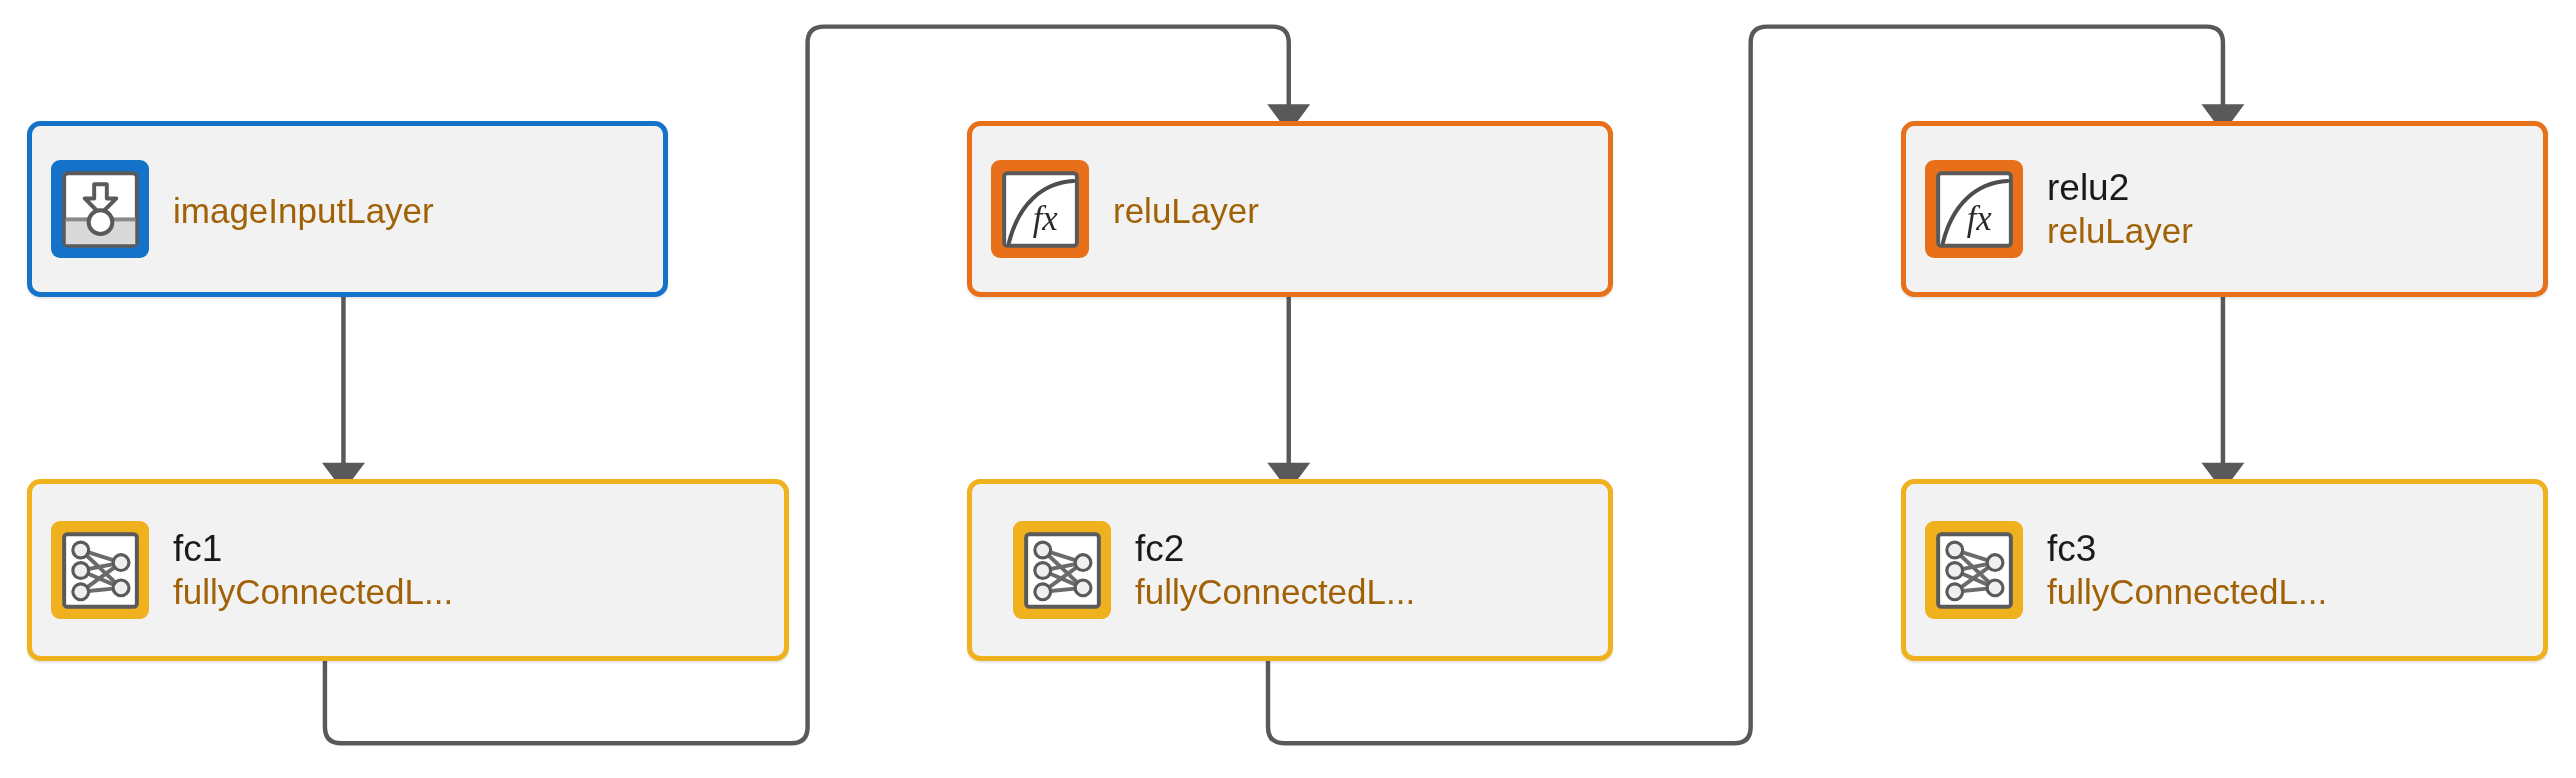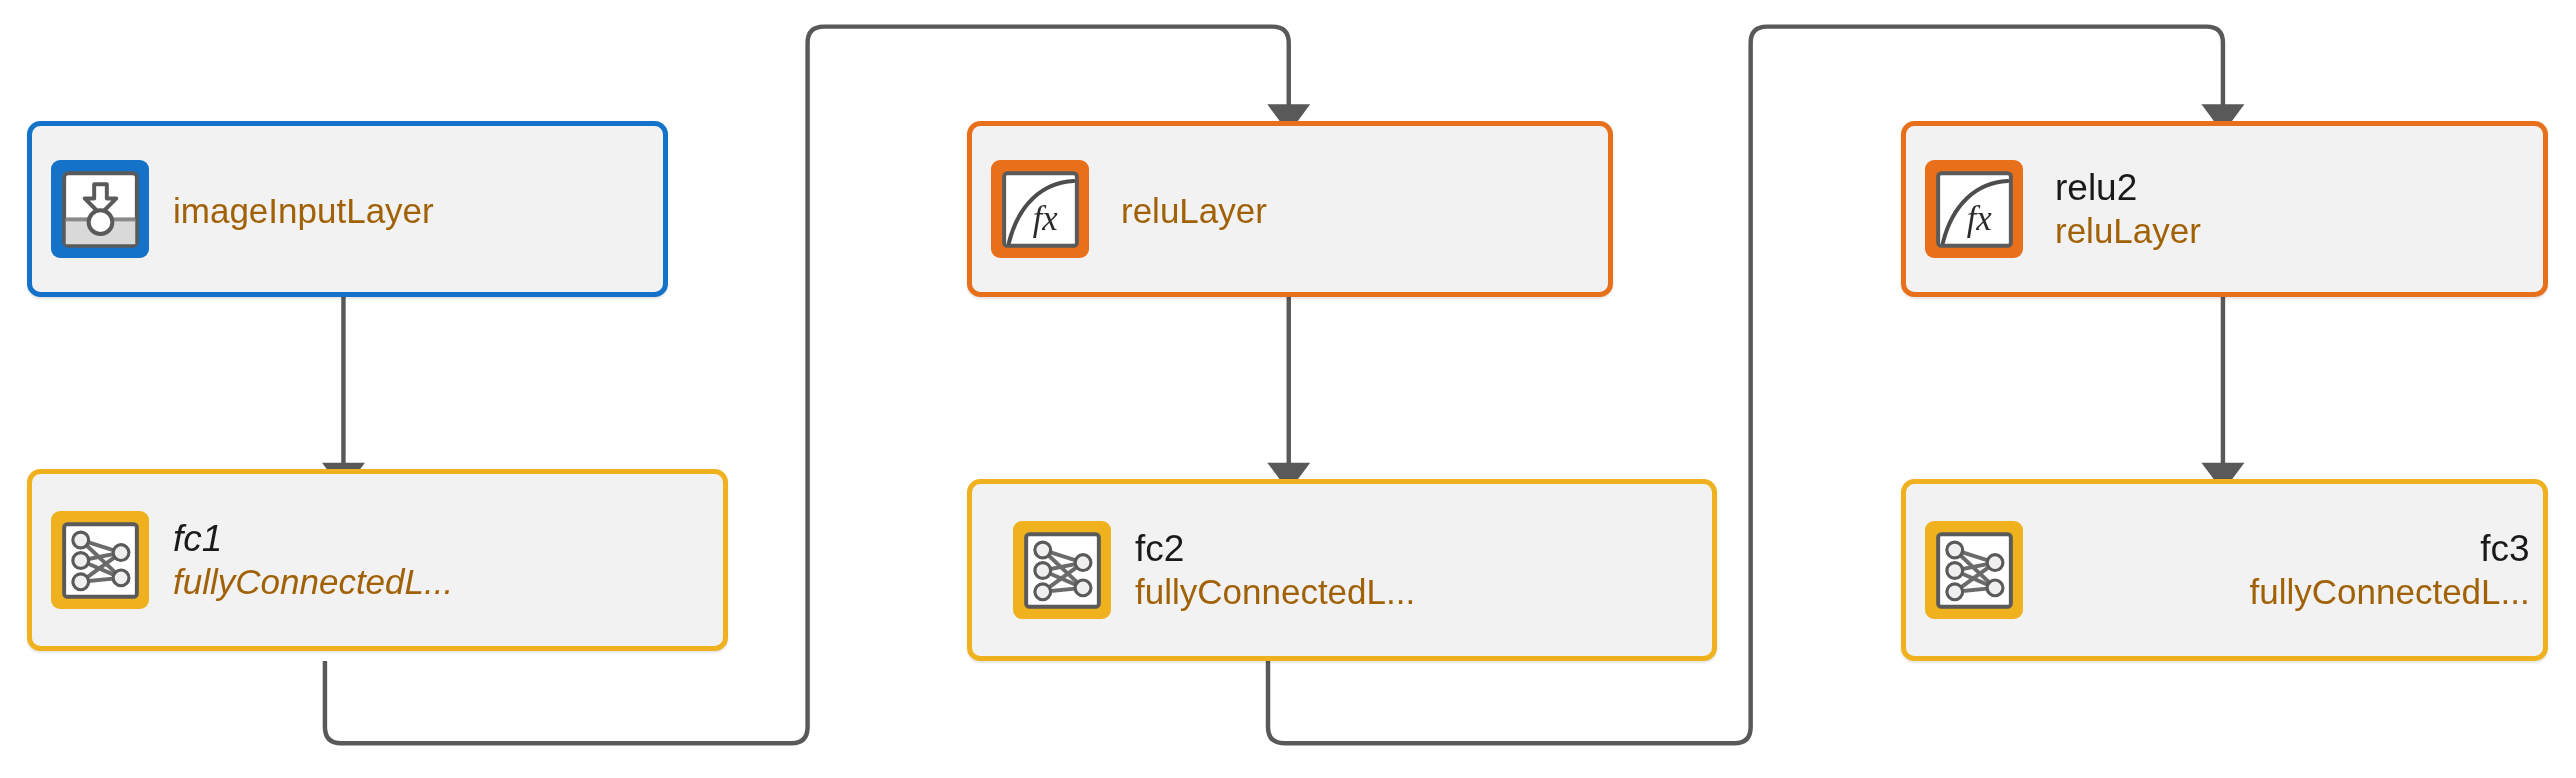--- a/index.html
+++ b/index.html
@@ -29,21 +29,21 @@
     display:flex;
     align-items:center;
     background:#F2F2F2;
     border-radius:13.3px;
     border-style:solid;
     border-width:5.2px;
     padding-left:19px;
     box-shadow:0 1.5px 2.2px rgba(0,0,0,0.10);
   }
   .block.blue  { border-color:#1473C8; }
-  .block.orange{ border-color:#E8701A;gap:8px; }
+  .block.orange{ border-color:#E8701A; }
   .block.amber { border-color:#EFB11E; }
 
   
   .chip{
     flex:0 0 auto;
     width:98px;
     height:98px;
     border-radius:9px;
     display:flex;
     align-items:center;
@@ -138,21 +138,21 @@
         <path d="M 10 92 C 22 44 52 16 92 14" fill="none" stroke="#4d4d4d" stroke-width="5" stroke-linecap="round"></path>
         <text x="56" y="76" font-family="'Liberation Serif','DejaVu Serif',serif" font-size="44" font-style="italic" fill="#2b2b2b" text-anchor="middle">fx</text>
       </svg>
     </div>
     <div class="labels">
       <div class="lname">relu2</div>
       <div class="ltype">reluLayer</div>
     </div>
   </div>
 
-  <div class="block amber" style="left:27px; top:469px; width:701px; height:182px;font-style:italic;">
+  <div class="block amber" style="left:27px; top:479px; width:762px; height:182px;">
     <div class="chip amber">
       <svg width="79" height="79" viewBox="0 0 100 100">
         <rect x="4" y="4" width="92" height="92" rx="4" fill="#ffffff" stroke="#5a5a5a" stroke-width="5"></rect>
         <g stroke="#6b6b6b" stroke-width="5" fill="none">
           <line x1="25" y1="24" x2="76" y2="40"></line>
           <line x1="25" y1="24" x2="76" y2="72"></line>
           <line x1="25" y1="50" x2="76" y2="40"></line>
           <line x1="25" y1="50" x2="76" y2="72"></line>
           <line x1="25" y1="77" x2="76" y2="40"></line>
           <line x1="25" y1="77" x2="76" y2="72"></line>
@@ -165,21 +165,21 @@
           <circle cx="76" cy="72" r="10"></circle>
         </g>
       </svg>
     </div>
     <div class="labels">
       <div class="lname">fc1</div>
       <div class="ltype">fullyConnectedL...</div>
     </div>
   </div>
 
-  <div class="block amber" style="left:967px; top:479px; width:750px; height:182px;padding-left:41px;">
+  <div class="block amber" style="left:967px; top:479px; width:646px; height:182px;padding-left:41px;">
     <div class="chip amber">
       <svg width="79" height="79" viewBox="0 0 100 100">
         <rect x="4" y="4" width="92" height="92" rx="4" fill="#ffffff" stroke="#5a5a5a" stroke-width="5"></rect>
         <g stroke="#6b6b6b" stroke-width="5" fill="none">
           <line x1="25" y1="24" x2="76" y2="40"></line>
           <line x1="25" y1="24" x2="76" y2="72"></line>
           <line x1="25" y1="50" x2="76" y2="40"></line>
           <line x1="25" y1="50" x2="76" y2="72"></line>
           <line x1="25" y1="77" x2="76" y2="40"></line>
           <line x1="25" y1="77" x2="76" y2="72"></line>
@@ -192,21 +192,21 @@
           <circle cx="76" cy="72" r="10"></circle>
         </g>
       </svg>
     </div>
     <div class="labels">
       <div class="lname">fc2</div>
       <div class="ltype">fullyConnectedL...</div>
     </div>
   </div>
 
-  <div class="block amber" style="left:1901px; top:479px; width:647px; height:182px;text-align:right;">
+  <div class="block amber" style="left:1901px; top:479px; width:647px; height:182px;">
     <div class="chip amber">
       <svg width="79" height="79" viewBox="0 0 100 100">
         <rect x="4" y="4" width="92" height="92" rx="4" fill="#ffffff" stroke="#5a5a5a" stroke-width="5"></rect>
         <g stroke="#6b6b6b" stroke-width="5" fill="none">
           <line x1="25" y1="24" x2="76" y2="40"></line>
           <line x1="25" y1="24" x2="76" y2="72"></line>
           <line x1="25" y1="50" x2="76" y2="40"></line>
           <line x1="25" y1="50" x2="76" y2="72"></line>
           <line x1="25" y1="77" x2="76" y2="40"></line>
           <line x1="25" y1="77" x2="76" y2="72"></line>

